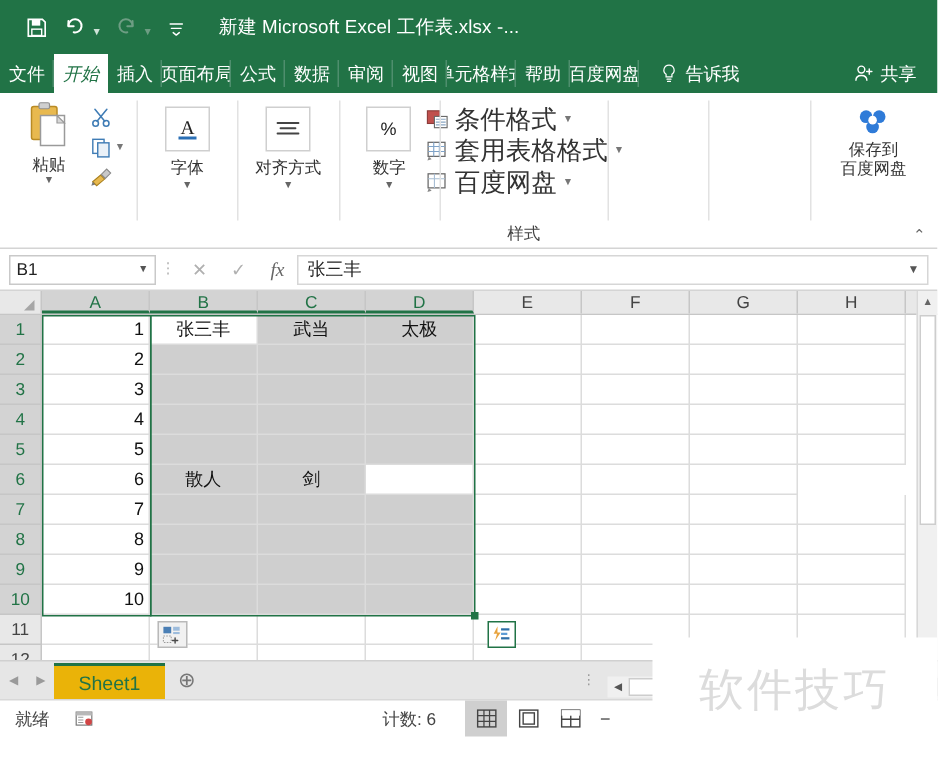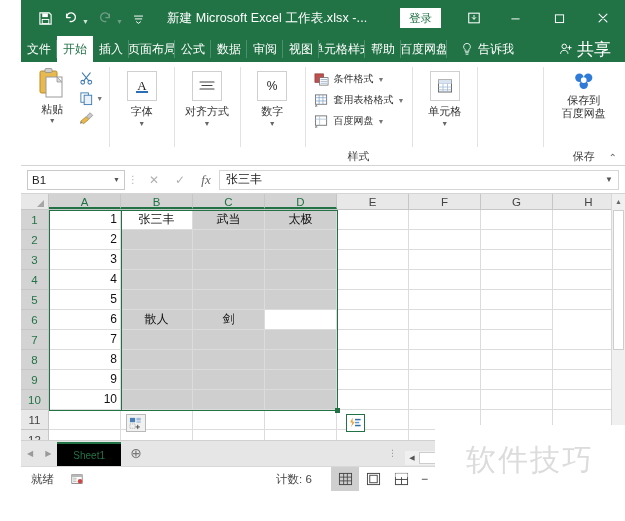--- a/index.html
+++ b/index.html
@@ -4,21 +4,21 @@
 <style>
   * { box-sizing: border-box; margin: 0; padding: 0; }
   html, body {
     width: 625px; height: 521px;
     overflow: hidden;
     background: #ffffff;
     font-family: "Liberation Sans", "DejaVu Sans", sans-serif;
     font-size: 12px;
     color: #333;
   }
-  #app { position: relative; width: 625px; height: 521px; overflow: hidden; padding-left: 21px; }
+  #app { position: relative; width: 625px; height: 521px; overflow: hidden; }
 
   
   .titlebar {
     height: 36px; background: #217346;
     display: flex; align-items: center; color: #ffffff;
     position: relative;
   }
   .qat { display: flex; align-items: center; padding-left: 12px; gap: 2px; }
   .qat-btn {
     width: 24px; height: 24px;
@@ -58,30 +58,30 @@
     color: #ffffff; font-size: 12px;
     display: flex; align-items: center; justify-content: center;
     padding: 0 6px; position: relative; white-space: nowrap;
     overflow: hidden; max-width: 46px;
   }
   .tab.sep::after {
     content: ""; position: absolute; right: 0; top: 4px; bottom: 4px;
     width: 1px; background: #4e8e6d;
   }
   .tab.active {
-    background: #ffffff; color: #217346; font-weight: normal;
+    background: #ffffff; color: #217346; font-weight: normal; font-style: italic;
   }
   .tab.active::after { display: none; }
   .tellme {
     display: flex; align-items: center; gap: 5px;
     color: #ffffff; font-size: 12px; padding: 0 8px; margin-left: 6px;
   }
   .share {
     display: flex; align-items: center; gap: 4px;
-    color: #ffffff; font-size: 17px; position: absolute; right: 14px;
+    color: #ffffff; font-size: 12px; position: absolute; right: 14px;
     top: 0; height: 26px;
   }
 
   
   .ribbon {
     height: 104px; background: #ffffff;
     border-bottom: 1px solid #d4d4d4;
     display: flex; position: relative;
   }
   .rgroup {
@@ -121,21 +121,21 @@
     display: flex; align-items: center; justify-content: center;
     background: #fff;
   }
   .bigbtn-label { font-size: 11px; color: #333; margin-top: 3px; }
   .bigbtn-caret { font-size: 7px; color: #666; line-height: 9px; }
 
   
   .grp-styles { width: 112px; }
   .styles-inner { display: flex; flex-direction: column; padding: 5px 4px 0 6px; gap: 3px; }
   .style-row { display: flex; align-items: center; gap: 4px; height: 18px; }
-  .style-row .slabel { font-size: 10px; color: #333; white-space: nowrap; }
+  .style-row .slabel { font-size: 17px; color: #333; white-space: nowrap; }
 
   
   .grp-save { width: 86px; }
   .save-inner { display: flex; flex-direction: column; align-items: center; padding-top: 5px; }
   .save-lines { font-size: 11px; color: #333; text-align: center; line-height: 13px; margin-top: 2px; }
   .ribbon-collapse {
     position: absolute; right: 8px; bottom: 2px; font-size: 10px; color: #666;
   }
 
   
@@ -233,23 +233,23 @@
   }
 
   
   .sheetbar {
     height: 26px; background: #e6e6e6; display: flex; align-items: flex-end;
     border-top: 1px solid #d0d0d0; position: relative;
   }
   .nav-arrows { display: flex; align-items: center; height: 26px; padding: 0 6px; gap: 12px; }
   .nav-arrow { font-size: 8px; color: #9a9a9a; }
   .stab {
-    background: #000000; border-top: 2px solid #217346;
+    background: #eab308; border-top: 2px solid #217346;
     padding: 0 16px; height: 24px; line-height: 23px;
-    font-size: 10px; color: #217346;
+    font-size: 13px; color: #217346;
   }
   .addsheet {
     width: 30px; height: 26px; display: flex; align-items: center;
     justify-content: center; color: #777; font-size: 14px;
   }
   .sb-dots { position: absolute; right: 228px; top: 7px; color: #9a9a9a; font-size: 9px; }
   .hscroll {
     position: absolute; right: 0; bottom: 1px; width: 220px; height: 14px;
     background: #f0f0f0; display: flex; align-items: center;
   }
@@ -313,44 +313,20 @@
           </svg>
       </div>
       <span class="qat-caret dim">▼</span>
       <div class="qat-btn">
         <svg width="13" height="13" viewBox="0 0 16 16">
             <path d="M3 5h10M4 8.5h8M5.5 12l2.5 2 2.5-2" fill="none" stroke="#fff" stroke-width="1.2" stroke-linecap="round" stroke-linejoin="round"></path>
           </svg>
       </div>
     </div>
     <div class="title-text">新建 Microsoft Excel 工作表.xlsx  -...</div>
-    <div class="tb-right">
-      <div class="signin">登录</div>
-      <div class="tb-icon ribbon-opt">
-        <svg width="14" height="14" viewBox="0 0 16 16">
-            <rect x="2" y="2.5" width="12" height="11" fill="none" stroke="#fff" stroke-width="1.2"></rect>
-            <path d="M8 5v4M6 7.5l2 2 2-2" fill="none" stroke="#fff" stroke-width="1.1" stroke-linecap="round" stroke-linejoin="round"></path>
-          </svg>
-      </div>
-      <div class="tb-icon">
-        <svg width="13" height="13" viewBox="0 0 16 16">
-            <path d="M3 8.5h10" stroke="#fff" stroke-width="1.2"></path>
-          </svg>
-      </div>
-      <div class="tb-icon">
-        <svg width="13" height="13" viewBox="0 0 16 16">
-            <rect x="3" y="3.5" width="10" height="9.5" fill="none" stroke="#fff" stroke-width="1.2"></rect>
-          </svg>
-      </div>
-      <div class="tb-icon close">
-        <svg width="14" height="14" viewBox="0 0 16 16">
-            <path d="M3.5 3.5l9 9M12.5 3.5l-9 9" stroke="#fff" stroke-width="1.3" stroke-linecap="round"></path>
-          </svg>
-      </div>
-    </div>
   </div>
 
   <div class="tabstrip">
     <div class="tab sep">文件</div>
     <div class="tab active">开始</div>
     <div class="tab sep">插入</div>
     <div class="tab sep">页面布局</div>
     <div class="tab sep">公式</div>
     <div class="tab sep">数据</div>
     <div class="tab sep">审阅</div>
@@ -510,33 +486,20 @@
             </span>
             <span class="slabel">百度网盘</span>
             <span class="mini-caret">▼</span>
           </div>
         </div>
       </div>
       <div class="rgroup-label">样式</div>
     </div>
 
     <div class="rgroup grp-big">
-      <div class="rgroup-body">
-        <div class="bigbtn">
-          <div class="bigbtn-icon">
-            <svg width="20" height="20" viewBox="0 0 20 20">
-                <rect x="3.5" y="4" width="13" height="12" fill="#fff" stroke="#6a6a6a" stroke-width="1"></rect>
-                <path d="M3.5 7.5h13M3.5 11h13M3.5 13.8h13M8 4v12M12.5 4v12" stroke="#9fbad6" stroke-width="0.8"></path>
-                <rect x="3.5" y="4" width="13" height="3.5" fill="#d9e4f0"></rect>
-              </svg>
-          </div>
-          <div class="bigbtn-label">单元格</div>
-          <div class="bigbtn-caret">▼</div>
-        </div>
-      </div>
       <div class="rgroup-label"></div>
     </div>
 
     <div class="rgroup grp-big">
       <div class="rgroup-label"></div>
     </div>
 
     <div class="rgroup grp-save">
       <div class="rgroup-body">
         <div class="save-inner">
@@ -547,21 +510,20 @@
               <circle cx="14.7" cy="16" r="4.6" fill="#2f7bd8"></circle>
               <circle cx="14.7" cy="11" r="3.1" fill="#ffffff"></circle>
             </svg>
           </span>
           <div class="save-lines">
             <div>保存到</div>
             <div>百度网盘</div>
           </div>
         </div>
       </div>
-      <div class="rgroup-label">保存</div>
     </div>
 
     <div class="ribbon-collapse">⌃</div>
   </div>
 
   <div class="fbar">
     <div class="namebox">
       <span>B1</span>
       <span class="nb-caret">▼</span>
     </div>

